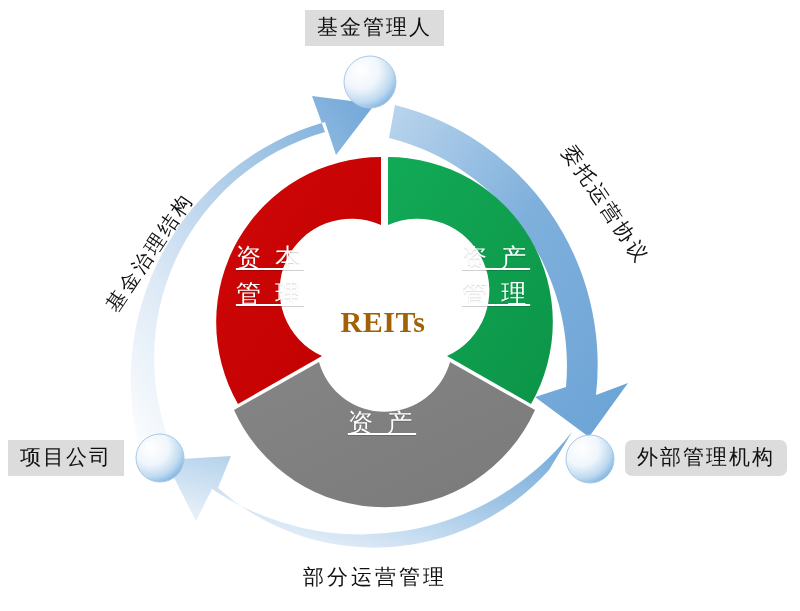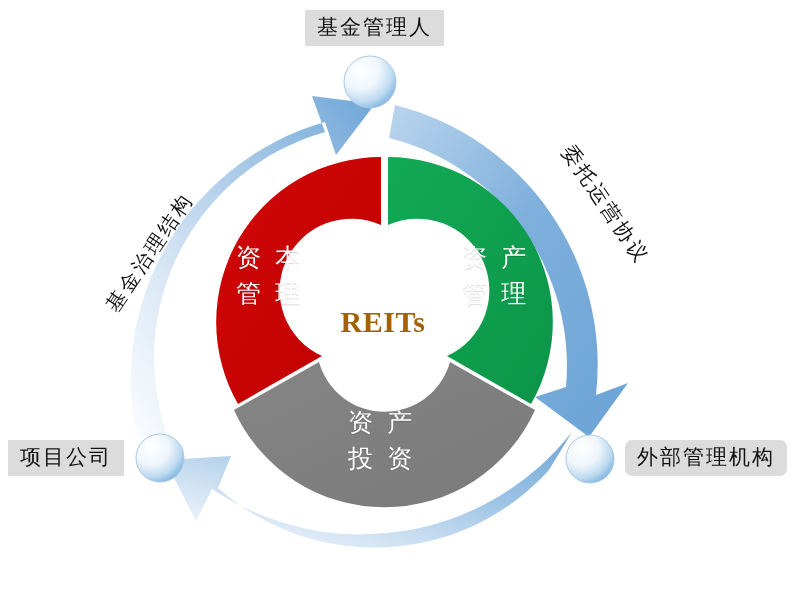--- a/index.html
+++ b/index.html
@@ -77,21 +77,21 @@
     letter-spacing: 4px;
     text-align: center;
     line-height: 1.45;
     white-space: nowrap;
     text-shadow: 0 1px 1px rgba(0,0,0,0.18);
   }
   #seg-text-capital { left: 222px; top: 240px; width: 96px; }
   #seg-text-asset   { left: 448px; top: 240px; width: 96px; }
   #seg-text-invest  { left: 334px; top: 405px; width: 96px; }
 
-  .seg-line { display: block; }
+  .seg-line { display: block; text-decoration: underline; }
 
   #center-text {
     position: absolute;
     left: 303px;
     top: 305px;
     width: 160px;
     text-align: center;
     font-family: "Liberation Serif", "DejaVu Serif", serif;
     font-weight: bold;
     font-size: 30px;
@@ -215,35 +215,35 @@
 
     <circle cx="383" cy="322" r="67" fill="#ffffff"></circle>
   </svg>
 
   <div class="node-label" id="label-left">项目公司</div>
 
   <div class="node-label" id="label-top">基金管理人</div>
 
   <div class="node-label" id="label-right">外部管理机构</div>
 
+  <div class="plain-label" id="label-bottom">部分运营管理</div>
 
   <div class="rot-label" id="label-gov">基金治理结构</div>
 
   <div class="rot-label" id="label-ops">委托运营协议</div>
 
   <div class="seg-text" id="seg-text-capital">
     <span class="seg-line">资 本</span>
     <span class="seg-line">管 理</span>
   </div>
 
   <div class="seg-text" id="seg-text-asset">
     <span class="seg-line">资 产</span>
     <span class="seg-line">管 理</span>
   </div>
 
   <div class="seg-text" id="seg-text-invest">
     <span class="seg-line">资 产</span>
-    <span class="seg-line">投 资</span>
   </div>
 
   <div id="center-text">REITs</div>
 
 </div>
 
 </body></html>

